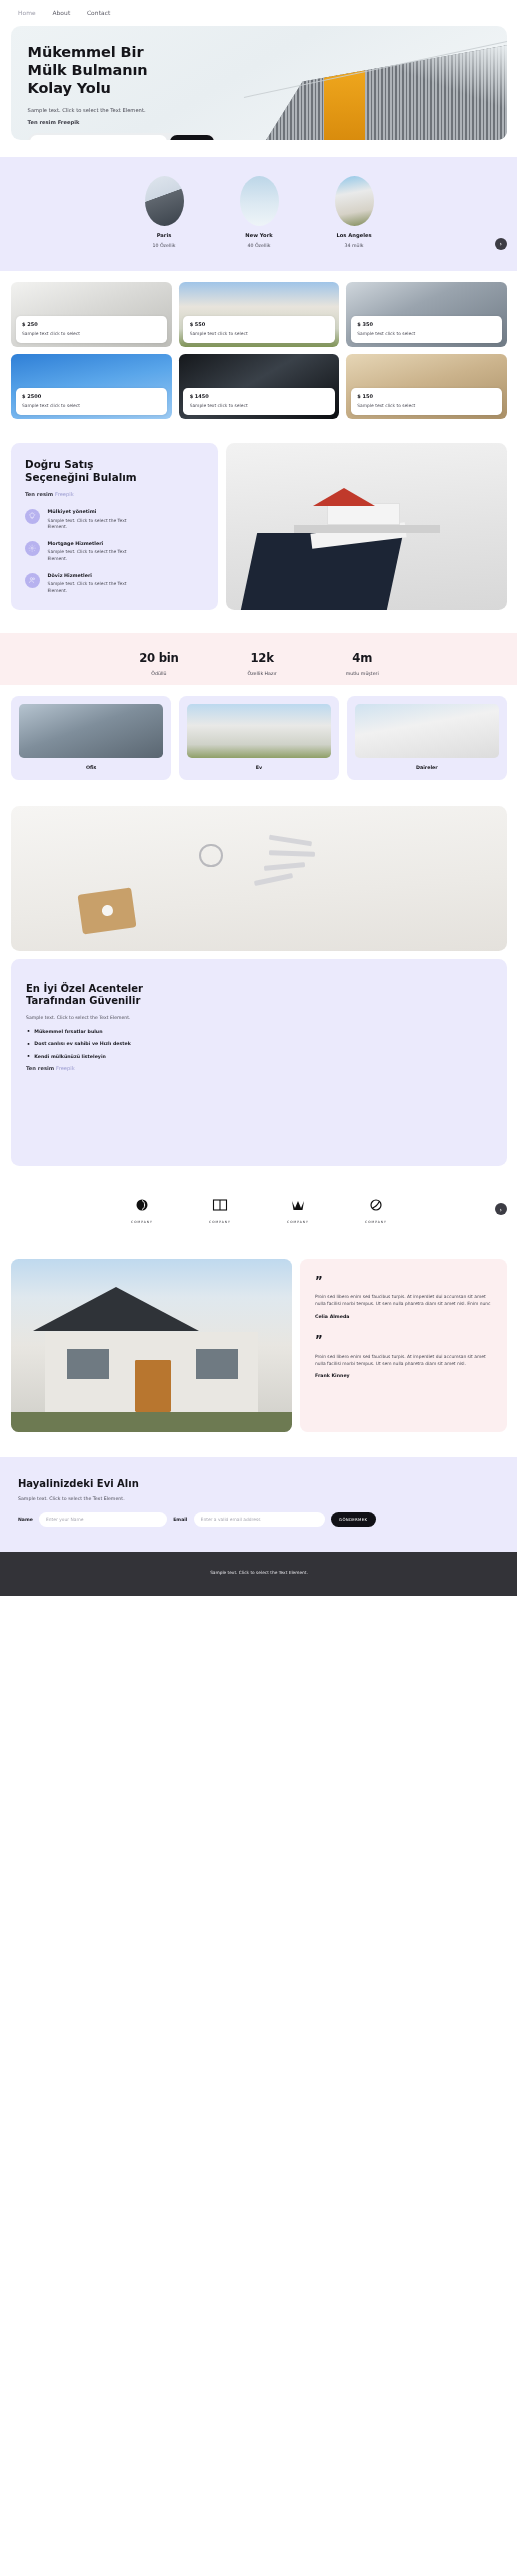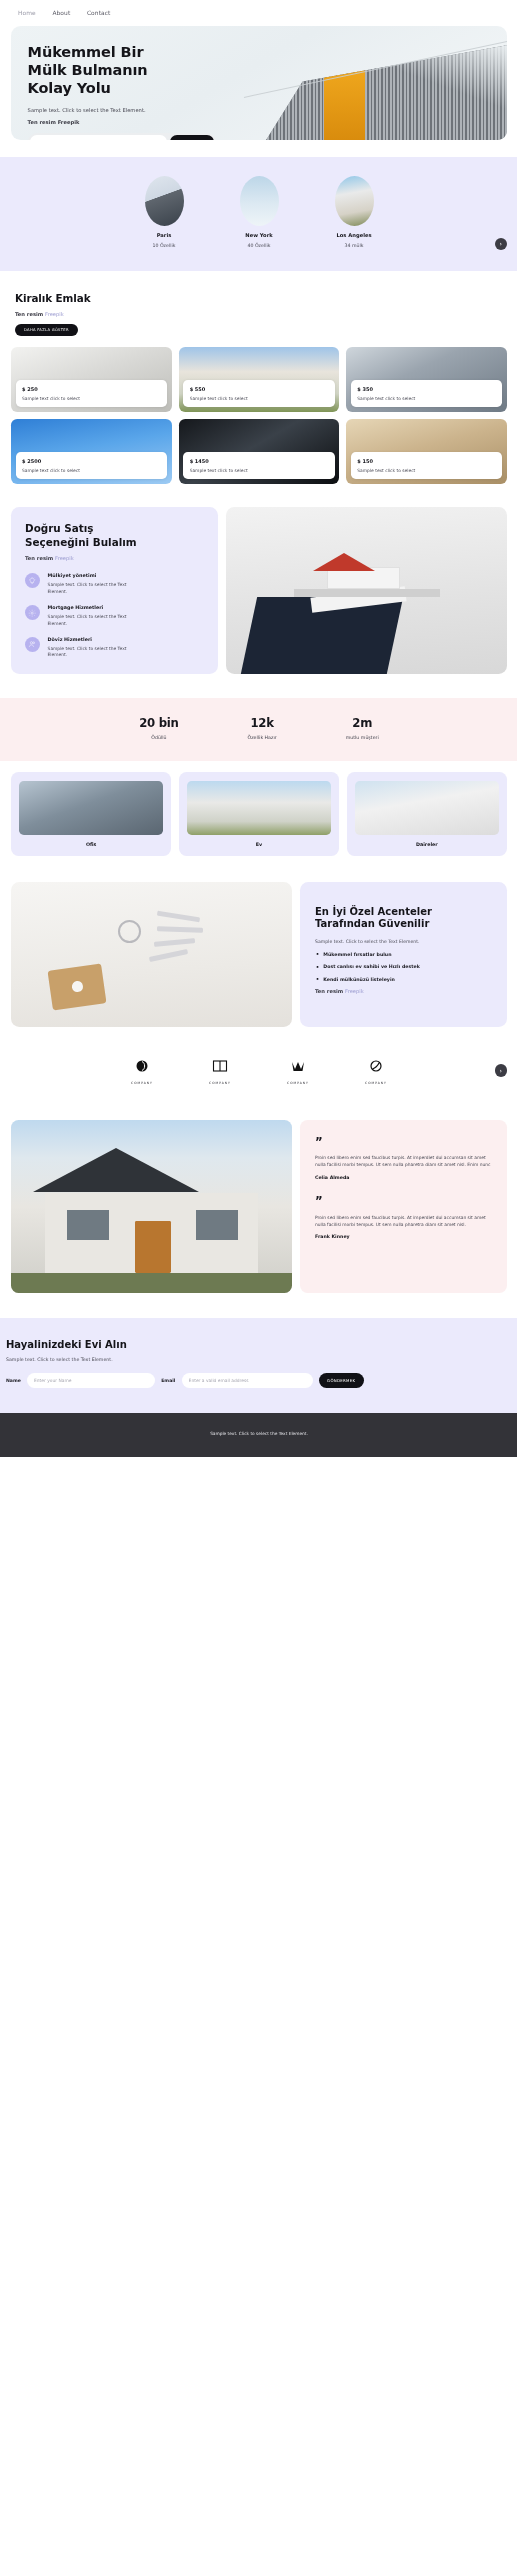--- a/index.html
+++ b/index.html
@@ -136,36 +136,36 @@
   .sr-arm { position:absolute; left:8%; bottom:0; width:52%; height:46%; background:#1c2535; transform:skewX(-12deg); }
   .sr-cuff { position:absolute; left:30%; bottom:40%; width:34%; height:9%; background:#f3f3f3; transform:rotate(-7deg); }
   .sr-board { position:absolute; left:24%; bottom:46%; width:52%; height:5%; background:#cfcfcf; }
   .sr-house-body { position:absolute; left:36%; bottom:51%; width:26%; height:13%; background:#f4f4f4; border:0.7px solid #e0e0e0; }
   .sr-roof {
     position:absolute; left:31%; bottom:62%; width:0; height:0;
     border-left:31px solid transparent; border-right:31px solid transparent; border-bottom:18px solid #c0392b;
   }
 
   
-  .stats { margin-top:23.5px; background:#fceff0; padding:18px 0 21px; display:flex; justify-content:center; gap:69px; }
+  .stats { margin-top:23.5px; background:#fceff0; padding:18px 0 9px; display:flex; justify-content:center; gap:69px; }
   .stat { text-align:center; }
   .stat-num { font-size:11.7px; font-weight:700; letter-spacing:-0.3px; color:#17171d; }
   .stat-lab { margin-top:5.5px; font-size:4.7px; color:#3f3f4a; }
 
   
   .types { display:grid; grid-template-columns:repeat(3,1fr); gap:7.6px; padding:11px 11px 0; }
   .type { background:#ebeafc; border-radius:7.6px; padding:8.3px 8.3px 9.7px; text-align:center; }
   .type-img { height:54px; border-radius:4.8px; }
   .t1 { background:linear-gradient(160deg,#b6c4d0 0%,#7f8e9b 45%,#5a6671 100%); }
   .t2 { background:linear-gradient(180deg,#bcd9ef 0%,#e9e9e7 40%,#cfd2c8 75%,#8fa068 100%); }
   .t3 { background:linear-gradient(170deg,#cfe2f0 0%,#f1f1f1 40%,#dcdcdc 100%); }
   .type-name { margin-top:7px; font-size:4.8px; font-weight:700; color:#17171d; }
 
   
-  .agents { display:flex; gap:8.3px; padding:26px 11px 0; }
+  .agents { display:flex; gap:8.3px; padding:26px 11px 0;flex-direction:column; }
   .keys {
     flex:1; border-radius:8.3px; min-height:145px;
     background:linear-gradient(175deg,#f6f5f3 0%,#eceae6 60%,#e4e1dc 100%);
     position:relative; overflow:hidden;
   }
   .key-tag { position:absolute; left:14%; bottom:14%; width:54px; height:40px; background:#c8a06a; border-radius:3.5px; transform:rotate(-8deg); }
   .key-tag:after { content:""; position:absolute; left:50%; top:48%; width:11.7px; height:11.7px; margin:-5.5px 0 0 -5.5px; border-radius:50% 50% 45% 45%; background:#f6f5f3; }
   .key-ring { position:absolute; left:38%; top:26%; width:23.5px; height:23.5px; border:2.8px solid #b9b9bd; border-radius:50%; }
   .key { position:absolute; background:#d5d5d9; border-radius:1.4px; }
   .k1 { left:52%; top:22%; width:43px; height:4.8px; transform:rotate(9deg); }
@@ -199,21 +199,21 @@
   .th-win1 { position:absolute; left:20%; top:52%; width:15%; height:17%; background:#6f7a82; }
   .th-win2 { position:absolute; left:66%; top:52%; width:15%; height:17%; background:#6f7a82; }
   .th-ground { position:absolute; left:0; bottom:0; width:100%; height:12%; background:#6d7a52; }
   .testi-right { flex:0 0 207px; background:#fceff0; border-radius:7.6px; padding:16.6px 15px; }
   .quote-mark { font-size:11.7px; line-height:1; font-weight:700; color:#17171d; letter-spacing:-0.7px; }
   .quote-text { margin-top:5.5px; font-size:4.4px; line-height:1.65; color:#4a4a54; }
   .quote-name { margin-top:6.2px; font-size:4.7px; font-weight:700; color:#17171d; }
   .quote-block + .quote-block { margin-top:16.6px; }
 
   
-  .cta { margin-top:25px; background:#ebeafc; padding:21px 6px 25px; }
+  .cta { margin-top:25px; background:#ebeafc; padding:21px 18px 25px; }
   .cta h2 { font-size:10px; font-weight:700; color:#141419; }
   .cta-sub { margin-top:7px; font-size:4.7px; color:#4c4c57; }
   .cta-form { margin-top:11px; display:flex; align-items:center; gap:6.2px; }
   .cta-lab { font-size:4.6px; font-weight:700; color:#1c1c23; }
   .cta-form input {
     height:14.5px; border:none; outline:none; border-radius:7.6px; background:#fff;
     padding:0 7px; font-size:4.4px; color:#3a3a45; font-family:"DejaVu Sans", sans-serif;
   }
   .cta-form input::placeholder { color:#a8a8b2; }
   #cta-name { width:128px; }
@@ -269,27 +269,20 @@
       </div>
       <div class="city">
         <div class="city-img ci3"></div>
         <div class="city-name">Los Angeles</div>
         <div class="city-meta">34 mülk</div>
       </div>
     </div>
     <div class="carousel-next">›</div>
   </section>
 
-  <section class="sec">
-    <h2 class="sec-title">Kiralık Emlak</h2>
-    <div class="credit">
-      <b>Ten resim </b><span class="lnk">Freepik</span>
-    </div>
-    <button class="btn-pill">DAHA FAZLA GÖSTER</button>
-  </section>
   <div class="grid">
     <div class="prop p1">
       <div class="prop-card">
         <div class="prop-price">$ 250</div>
         <div class="prop-desc">Sample text click to select</div>
       </div>
     </div>
     <div class="prop p2">
       <div class="prop-card">
         <div class="prop-price">$ 550</div>
@@ -382,21 +375,21 @@
   <section class="stats">
     <div class="stat">
       <div class="stat-num">20 bin</div>
       <div class="stat-lab">Ödüllü</div>
     </div>
     <div class="stat">
       <div class="stat-num">12k</div>
       <div class="stat-lab">Özellik Hazır</div>
     </div>
     <div class="stat">
-      <div class="stat-num">2m</div>
+      <div class="stat-num">4m</div>
       <div class="stat-lab">mutlu müşteri</div>
     </div>
   </section>
 
   <div class="types">
     <div class="type">
       <div class="type-img t1"></div>
       <div class="type-name">Ofis</div>
     </div>
     <div class="type">

